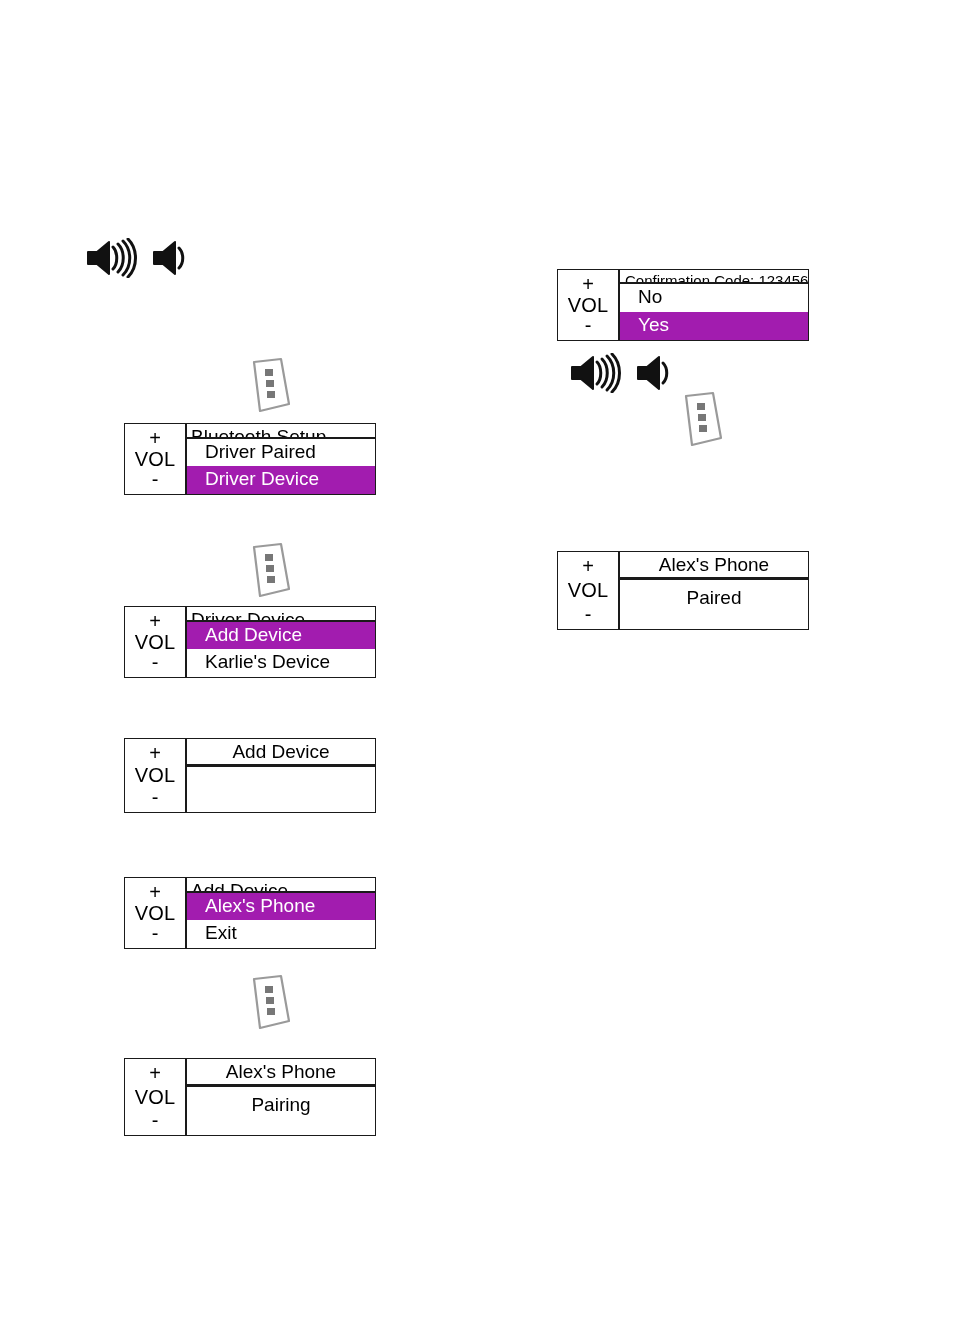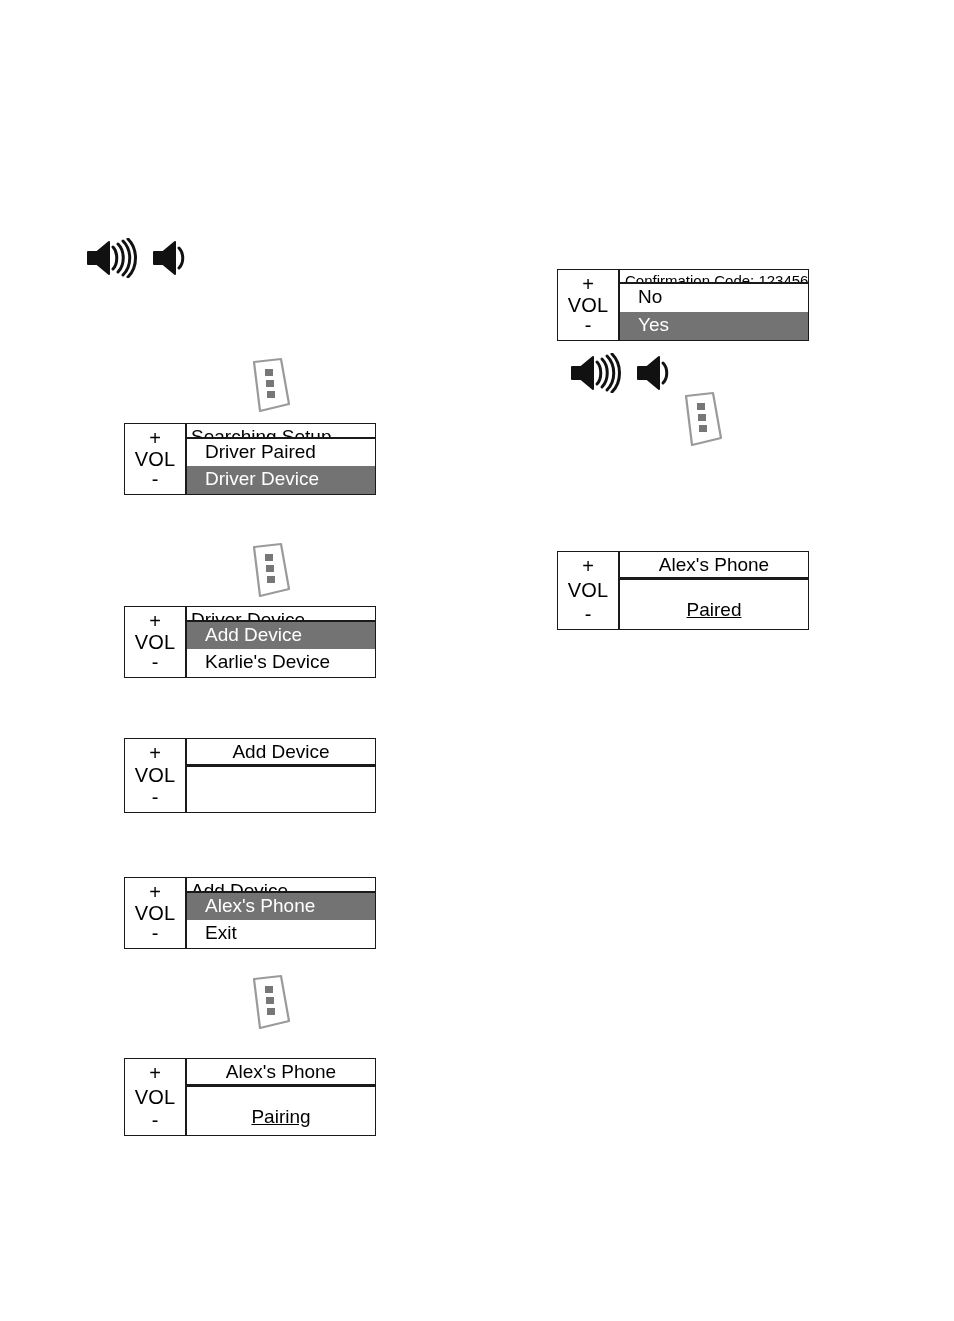--- a/index.html
+++ b/index.html
@@ -86,32 +86,31 @@
     padding-left: 0;
   }
   .scr-row {
     font-size: 19px;
     line-height: 1;
     padding: 3px 0 18px 18px;
     white-space: nowrap;
     overflow: hidden;
   }
   .scr-row.sel {
-    background: #737373;
+    background: #a21caf;
     color: #ffffff;
   }
   .scr-filler { flex: 1 1 auto; }
 
   .scr-body-center {
     flex: 1 1 auto;
     text-align: center;
     font-size: 19px;
     line-height: 1;
-    padding-top: 20px;
-    text-decoration: underline;
+    padding-top: 8px;
   }
 </style>
 </head>
 <body>
 
 <div class="page">
 
   <div class="fig spk-pair" style="left:84px; top:240px; width:118px; height:40px;">
     <span class="spk-icon">
       <svg width="54" height="40" viewBox="0 0 54 40" aria-hidden="true">
@@ -139,21 +138,21 @@
     </svg>
   </div>
 
   <div class="fig screen" style="left:124px; top:423px; width:252px; height:72px;">
     <div class="vol-col">
       <span class="vol-plus">+</span>
       <span class="vol-label">VOL</span>
       <span class="vol-minus">-</span>
     </div>
     <div class="scr-col">
-      <div class="scr-head">Searching Setup</div>
+      <div class="scr-head">Bluetooth Setup</div>
       <div class="scr-row">Driver Paired</div>
       <div class="scr-row sel">Driver Device</div>
       <div class="scr-filler"></div>
     </div>
   </div>
 
   <div class="fig" style="left:240px; top:541px;">
     <svg class="press-btn" width="58" height="58" viewBox="0 0 58 58" aria-hidden="true">
       <path d="M14 6 L41 3 L49 48 L20 55 Z" fill="#ffffff" stroke="#9a9a9a" stroke-width="2.2" stroke-linejoin="round"></path>
       <rect x="25" y="13" width="8" height="7" fill="#777"></rect>

